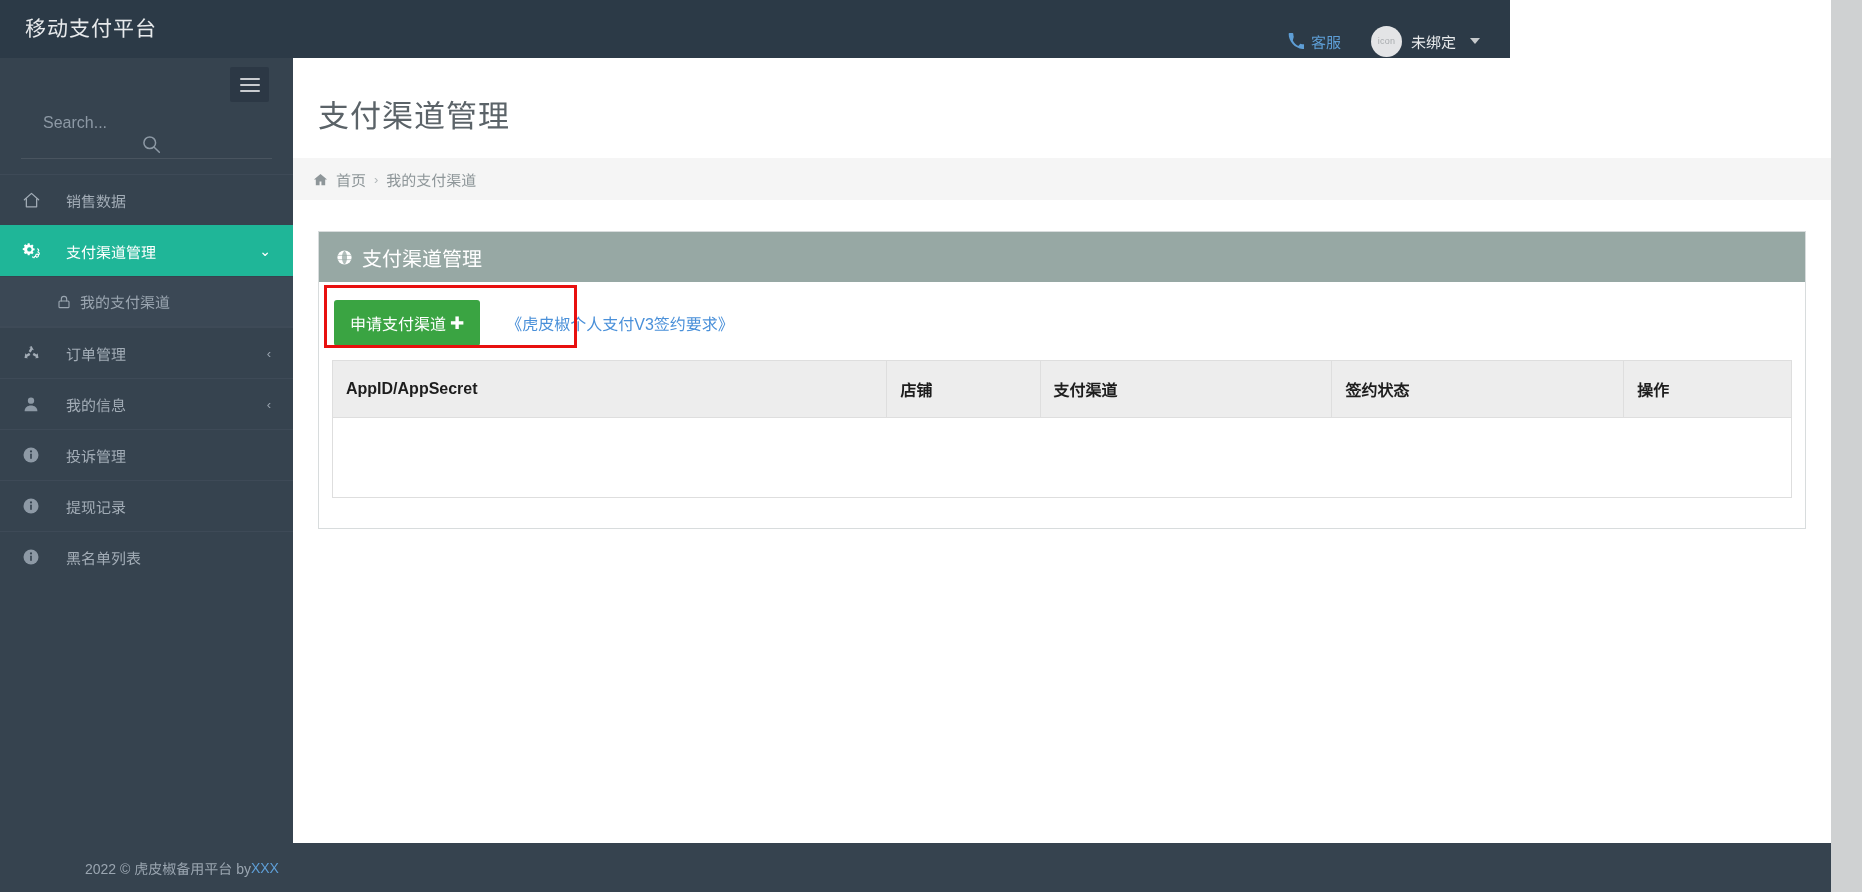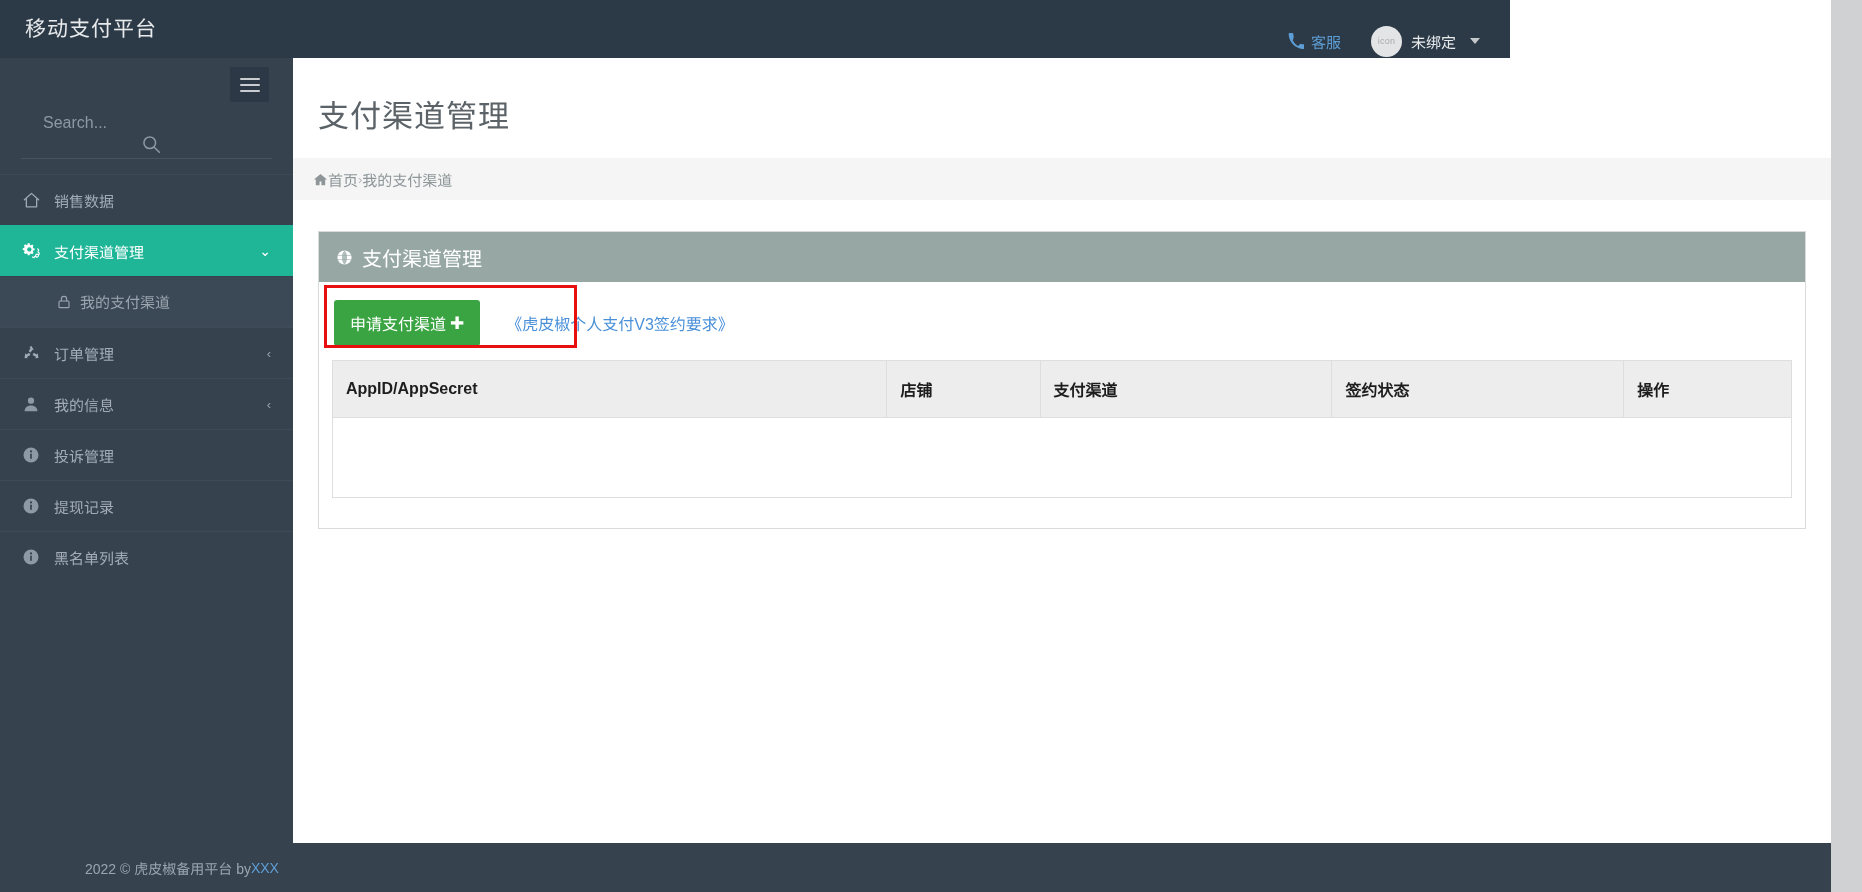--- a/index.html
+++ b/index.html
@@ -174,21 +174,21 @@
     color: #ffffff;
     border-top-color: #1fb698;
   }
   .nav-item .ic {
     width: 26px;
     flex: 0 0 26px;
     display: flex;
     align-items: center;
     justify-content: flex-start;
   }
-  .nav-item .label { margin-left: 6px; font-family: Liberation Serif, serif; }
+  .nav-item .label { margin-left: 18px; font-family: Liberation Serif, serif; }
   .nav-item .arrow {
     margin-left: auto;
     color: #97a2ad;
     font-size: 13px;
     line-height: 1;
   }
   .nav-item.active .arrow { color: #ffffff; font-size: 14px; }
   .nav-sub {
     display: flex;
     align-items: center;
@@ -239,20 +239,21 @@
   }
   .breadcrumb {
     margin: 22px 0 0 0;
     height: 42px;
     background: #f5f5f5;
     display: flex;
     align-items: center;
     padding-left: 20px;
     color: #8e9699;
     font-size: 15px;
+    gap: 8px;
     white-space: nowrap;
   }
   .breadcrumb .crumb-link { color: #8e9699; text-decoration: none; cursor: pointer; }
   .breadcrumb .sep { color: #b2b8ba; font-size: 13px; }
 
   .panel {
     margin: 31px 25px 0 25px;
     border: 1px solid #d8dcdd;
     background: #ffffff;
   }

